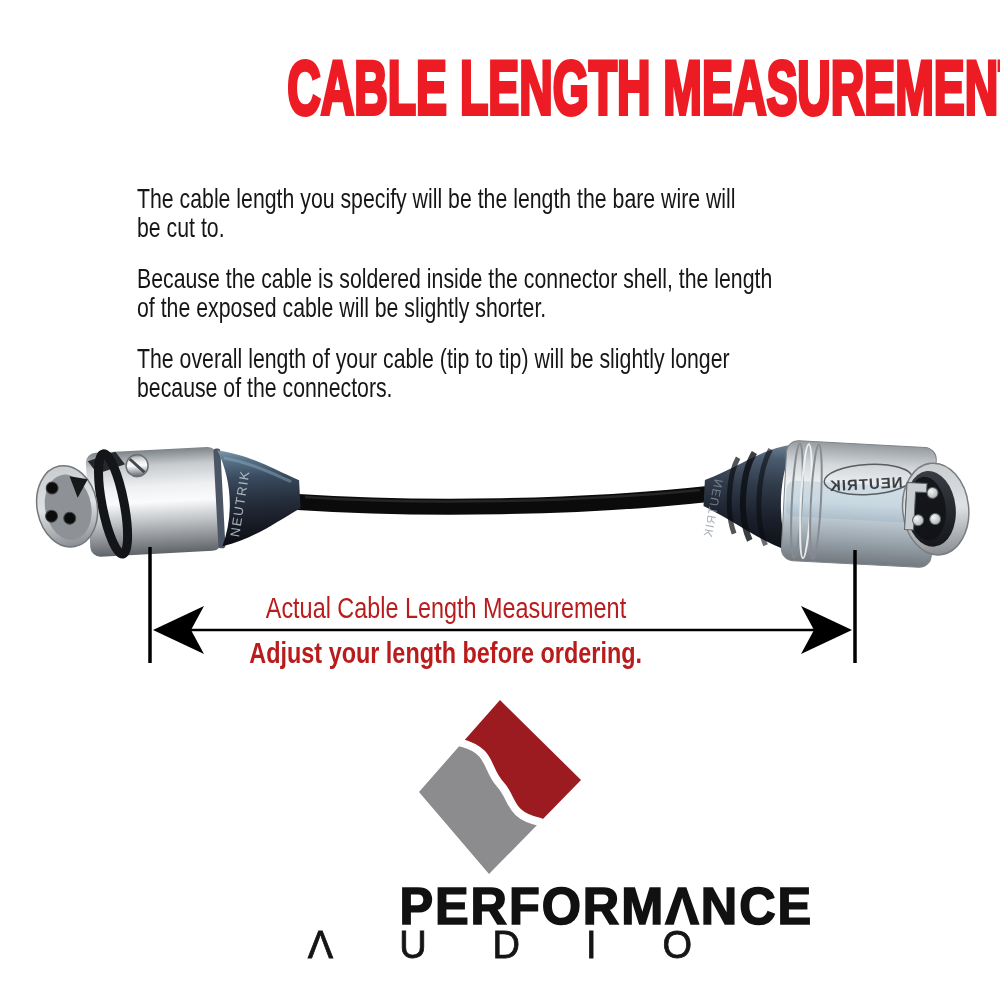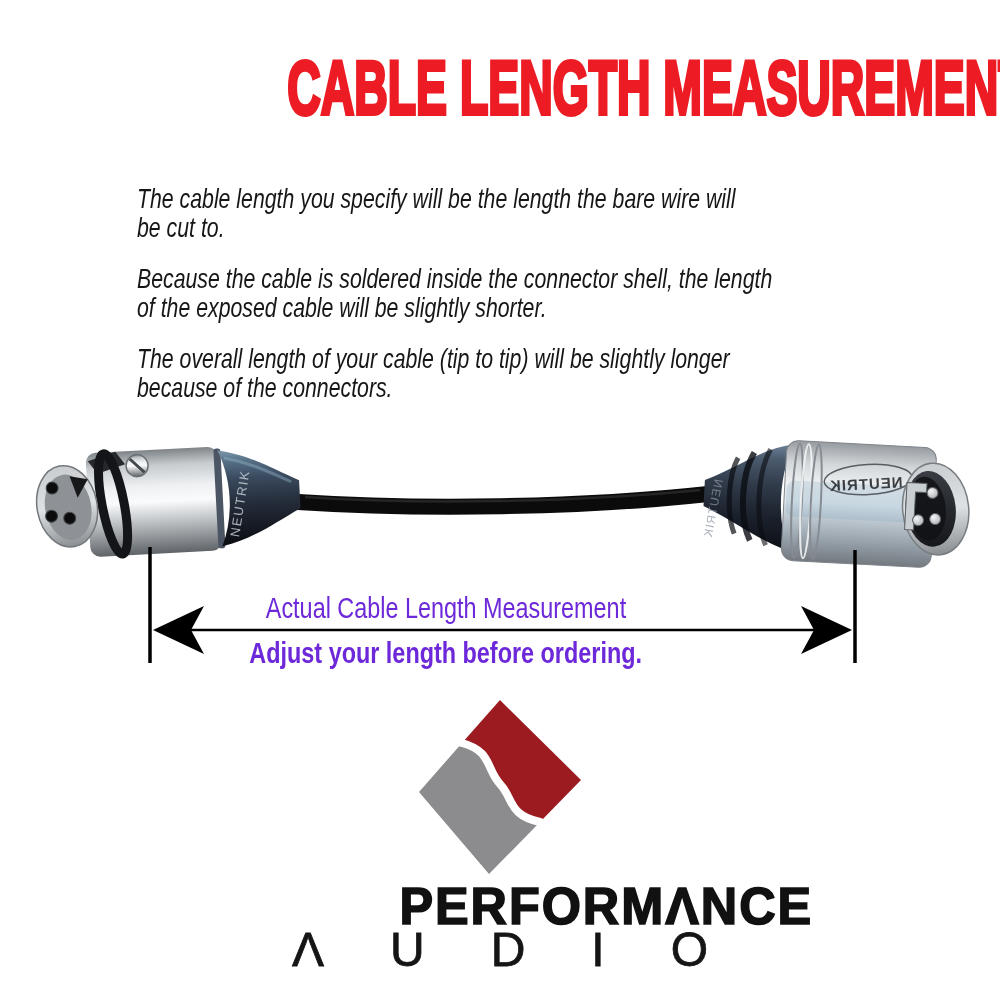--- a/index.html
+++ b/index.html
@@ -12,46 +12,46 @@
   
   .title-wrap{top:50px;left:0;width:1000px;text-align:center;}
   .title-inner{
     display:inline-block;white-space:nowrap;
     font-weight:bold;font-size:76px;line-height:1;
     color:#ED1C24;-webkit-text-stroke:4px #ED1C24;
     transform:scaleX(0.61);transform-origin:center;
   }
 
   
-  .paragraphs{left:137px;top:184px;font-style:italic;}
+  .paragraphs{left:137px;top:184px;}
   .para{
     margin:0 0 22px 0;font-size:28px;line-height:29px;color:#161616;
     transform:scaleX(0.76);transform-origin:0 0;
   }
   .para .line{white-space:nowrap;}
 
   
-  .arrow-label{left:0;width:892px;text-align:center;color:#6d28d9;}
+  .arrow-label{left:0;width:892px;text-align:center;color:#b91c1c;}
   .arrow-label .inner{
     display:inline-block;white-space:nowrap;font-size:30px;line-height:32px;
     transform:scaleX(0.78);transform-origin:center;
   }
   .label-top{top:592px;}
   .label-bottom{top:637px;font-weight:bold;}
 
   
   .brand1{top:880px;left:15px;width:804px;text-align:right;}
   .brand1 .inner{
     display:inline-block;white-space:nowrap;font-weight:bold;font-size:52px;line-height:1;
     letter-spacing:2px;color:#111;-webkit-text-stroke:1.6px #111;
     transform:scaleX(0.97);transform-origin:center;
   }
   .brand2{top:926px;left:0;width:1000px;text-align:center;}
   .brand2 .inner{
-    display:inline-block;white-space:nowrap;font-size:48px;line-height:1;
+    display:inline-block;white-space:nowrap;font-size:38px;line-height:1;
     letter-spacing:66px;color:#151515;-webkit-text-stroke:0.8px #151515;
     transform:translateX(33px);
   }
 </style>
 </head>
 <body>
 
 <div class="abs title-wrap">
   <span class="title-inner">CABLE LENGTH MEASUREMENT GUIDE</span>
 </div>

